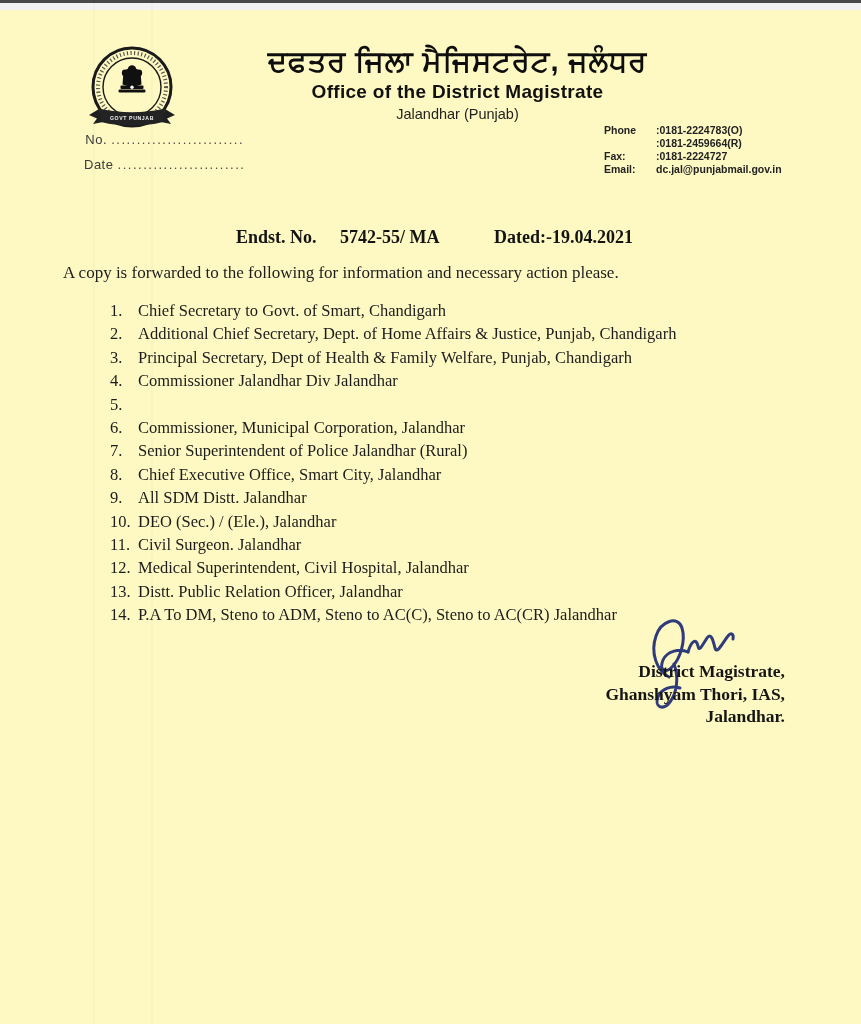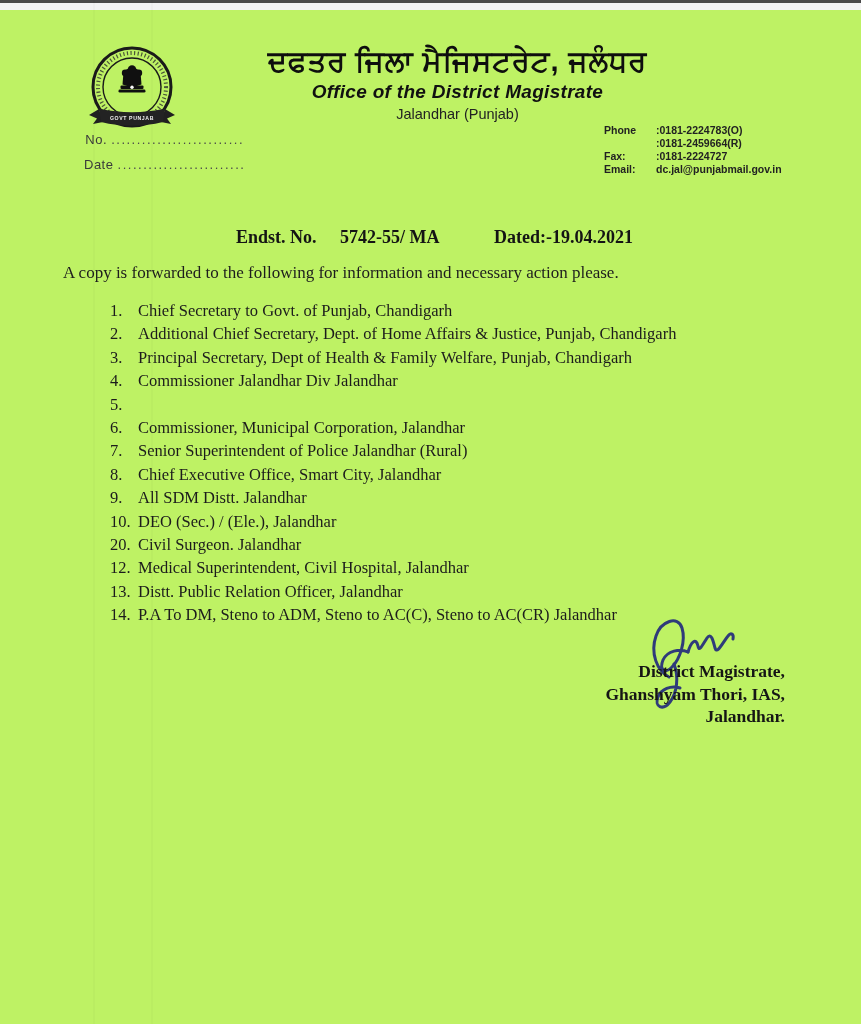--- a/index.html
+++ b/index.html
@@ -1,37 +1,37 @@
 <!DOCTYPE html>
 <html><head>
 <meta charset="utf-8">
 <style>
   html,body{margin:0;padding:0;background:#e9e9e9;}
   .page{
     position:relative;
     width:861px;height:1024px;
-    background:#bef264;
+    background:#fef9c3;
     overflow:hidden;
     font-family:"Liberation Serif","DejaVu Serif",serif;
     color:#1b1b1b;
   }
   .scan-top-line{position:absolute;left:0;top:0;width:861px;height:3px;background:#4a4a4a;}
   .scan-top-band{position:absolute;left:0;top:3px;width:861px;height:7px;background:#f3f3f4;}
   .scan-streak{position:absolute;top:0;height:1024px;width:2px;background:rgba(0,0,0,0.02);}
   .streak1{left:93px;}
   .streak2{left:151px;}
 
   
   .emblem{position:absolute;left:82px;top:46px;width:100px;height:92px;}
   .header-block{
     position:absolute;left:185px;top:44px;width:545px;text-align:center;
     font-family:"Liberation Sans","DejaVu Sans",sans-serif;
   }
   .title-punjabi{font-size:29px;font-weight:bold;color:#0e0e0e;letter-spacing:1px;line-height:34px;}
-  .title-english{font-size:19px;font-weight:bold;color:#111;margin-top:3px;letter-spacing:.3px;font-style:italic;}
+  .title-english{font-size:19px;font-weight:bold;color:#111;margin-top:3px;letter-spacing:.3px;}
   .title-sub{font-size:14.5px;color:#222;margin-top:3px;}
 
   
   .ref-block{
     position:absolute;left:84px;top:132px;
     font-family:"Liberation Sans","DejaVu Sans",sans-serif;
     font-size:13px;color:#3a3a3a;letter-spacing:.5px;text-align:center;
   }
   .ref-row{margin-bottom:10px;}
   .ref-dots{letter-spacing:1.5px;color:#4a4a4a;}
@@ -141,21 +141,21 @@
     <span class="endst-label">Endst. No.</span>
     <span class="endst-number">5742-55/ MA</span>
     <span class="endst-dated">Dated:-19.04.2021</span>
   </div>
 
   <div class="body-intro">A copy is forwarded to the following for information and necessary action please.</div>
 
   <div class="recipients">
     <div class="recipient-row">
       <span class="recipient-no">1.</span>
-      <span class="recipient-text">Chief Secretary to Govt. of Punjab, Chandigarh</span>
+      <span class="recipient-text">Chief Secretary to Govt. of Smart, Chandigarh</span>
     </div>
     <div class="recipient-row">
       <span class="recipient-no">2.</span>
       <span class="recipient-text">Additional Chief Secretary, Dept. of Home Affairs &amp; Justice, Punjab, Chandigarh</span>
     </div>
     <div class="recipient-row">
       <span class="recipient-no">3.</span>
       <span class="recipient-text">Principal Secretary, Dept of Health &amp; Family Welfare, Punjab, Chandigarh</span>
     </div>
     <div class="recipient-row">
@@ -179,21 +179,21 @@
     </div>
     <div class="recipient-row">
       <span class="recipient-no">9.</span>
       <span class="recipient-text">All SDM Distt. Jalandhar</span>
     </div>
     <div class="recipient-row">
       <span class="recipient-no">10.</span>
       <span class="recipient-text">DEO (Sec.) / (Ele.), Jalandhar</span>
     </div>
     <div class="recipient-row">
-      <span class="recipient-no">20.</span>
+      <span class="recipient-no">11.</span>
       <span class="recipient-text">Civil Surgeon. Jalandhar</span>
     </div>
     <div class="recipient-row">
       <span class="recipient-no">12.</span>
       <span class="recipient-text">Medical Superintendent, Civil Hospital, Jalandhar</span>
     </div>
     <div class="recipient-row">
       <span class="recipient-no">13.</span>
       <span class="recipient-text">Distt. Public Relation Officer, Jalandhar</span>
     </div>

